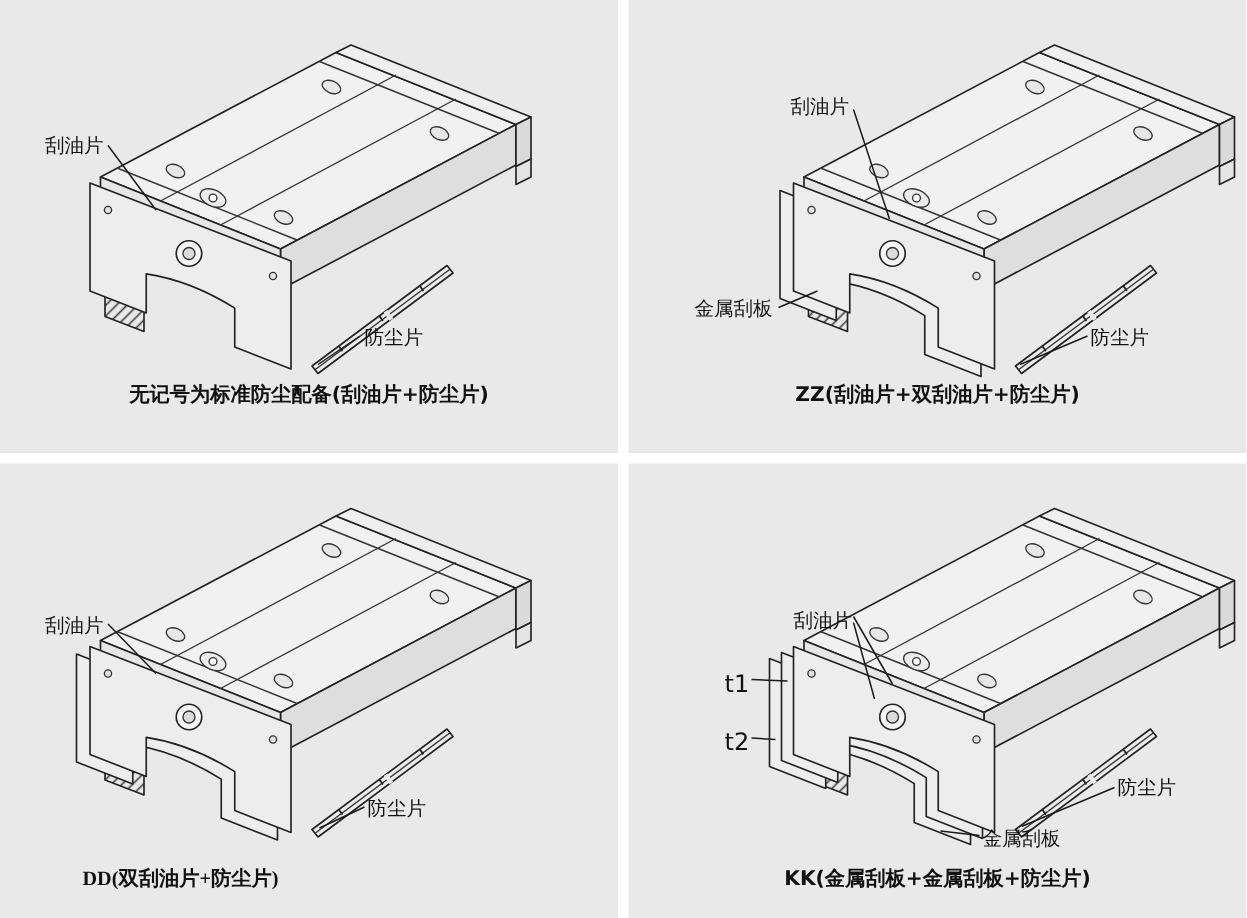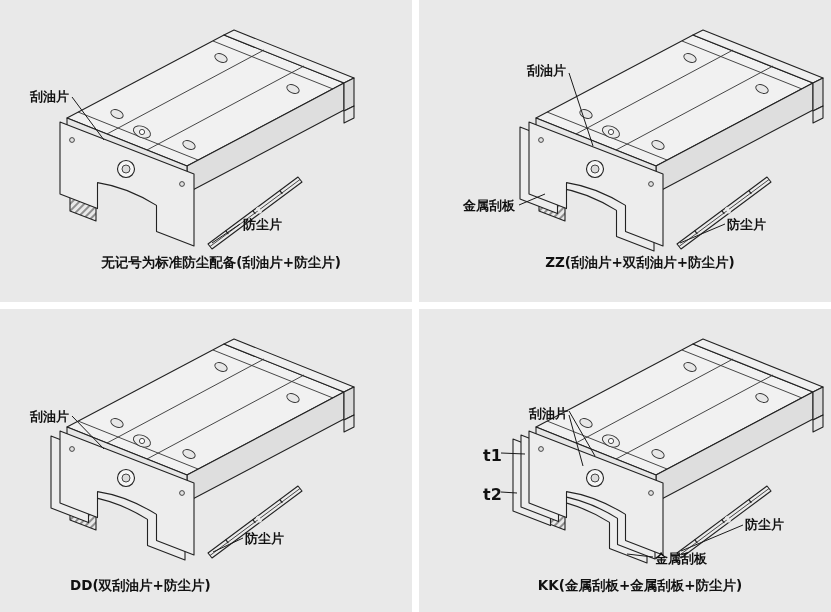--- a/index.html
+++ b/index.html
@@ -5,29 +5,29 @@
   html,body { margin:0; padding:0; background:#ffffff; }
   .page {
     position:relative; width:831px; height:612px;
     background: var(--divider, #ffffff);
     display:grid; grid-template-columns:412px 412px; grid-template-rows:302px 303px; gap:7px;
     font-family:"DejaVu Sans","Liberation Sans",sans-serif;
   }
   .panel { position:relative; background: var(--panel-bg, #e9e9e9); overflow:hidden; }
   svg.scene { position:absolute; left:0; top:0; }
   .lbl {
-    position:absolute; font-size:13px; font-weight:bold;
+    position:absolute; font-size:13px; font-weight:normal;
     color: var(--text, #111111); white-space:nowrap;
   }
   .lbl.small { font-size:16px; }
   .caption {
     position:absolute; left:0; width:100%; text-align:center;
-    font-size:13.5px; font-weight:bold; color: var(--text, #111111); white-space:nowrap;margin-left:15px;
+    font-size:13.5px; font-weight:bold; color: var(--text, #111111); white-space:nowrap;
   }
-  .caption.caption-left { width:auto; text-align:left; }
+  .caption.caption-left { width:auto; text-align:left;font-family:Liberation Serif, serif; }
   
   .outline { stroke:#222; stroke-width:1.1; stroke-linejoin:round; }
   .thin    { stroke:#333; stroke-width:0.9; }
   .leader  { stroke: var(--line, #1a1a1a); stroke-width:1; fill:none; }
   .plate   { fill:#ededed; stroke:#222; stroke-width:1.1; stroke-linejoin:round; }
   .tick    { stroke:#222; stroke-width:1.2; }
   .strip-gap { stroke: var(--panel-bg, #e9e9e9); stroke-width:3; }
 </style>
 </head>
 <body>

